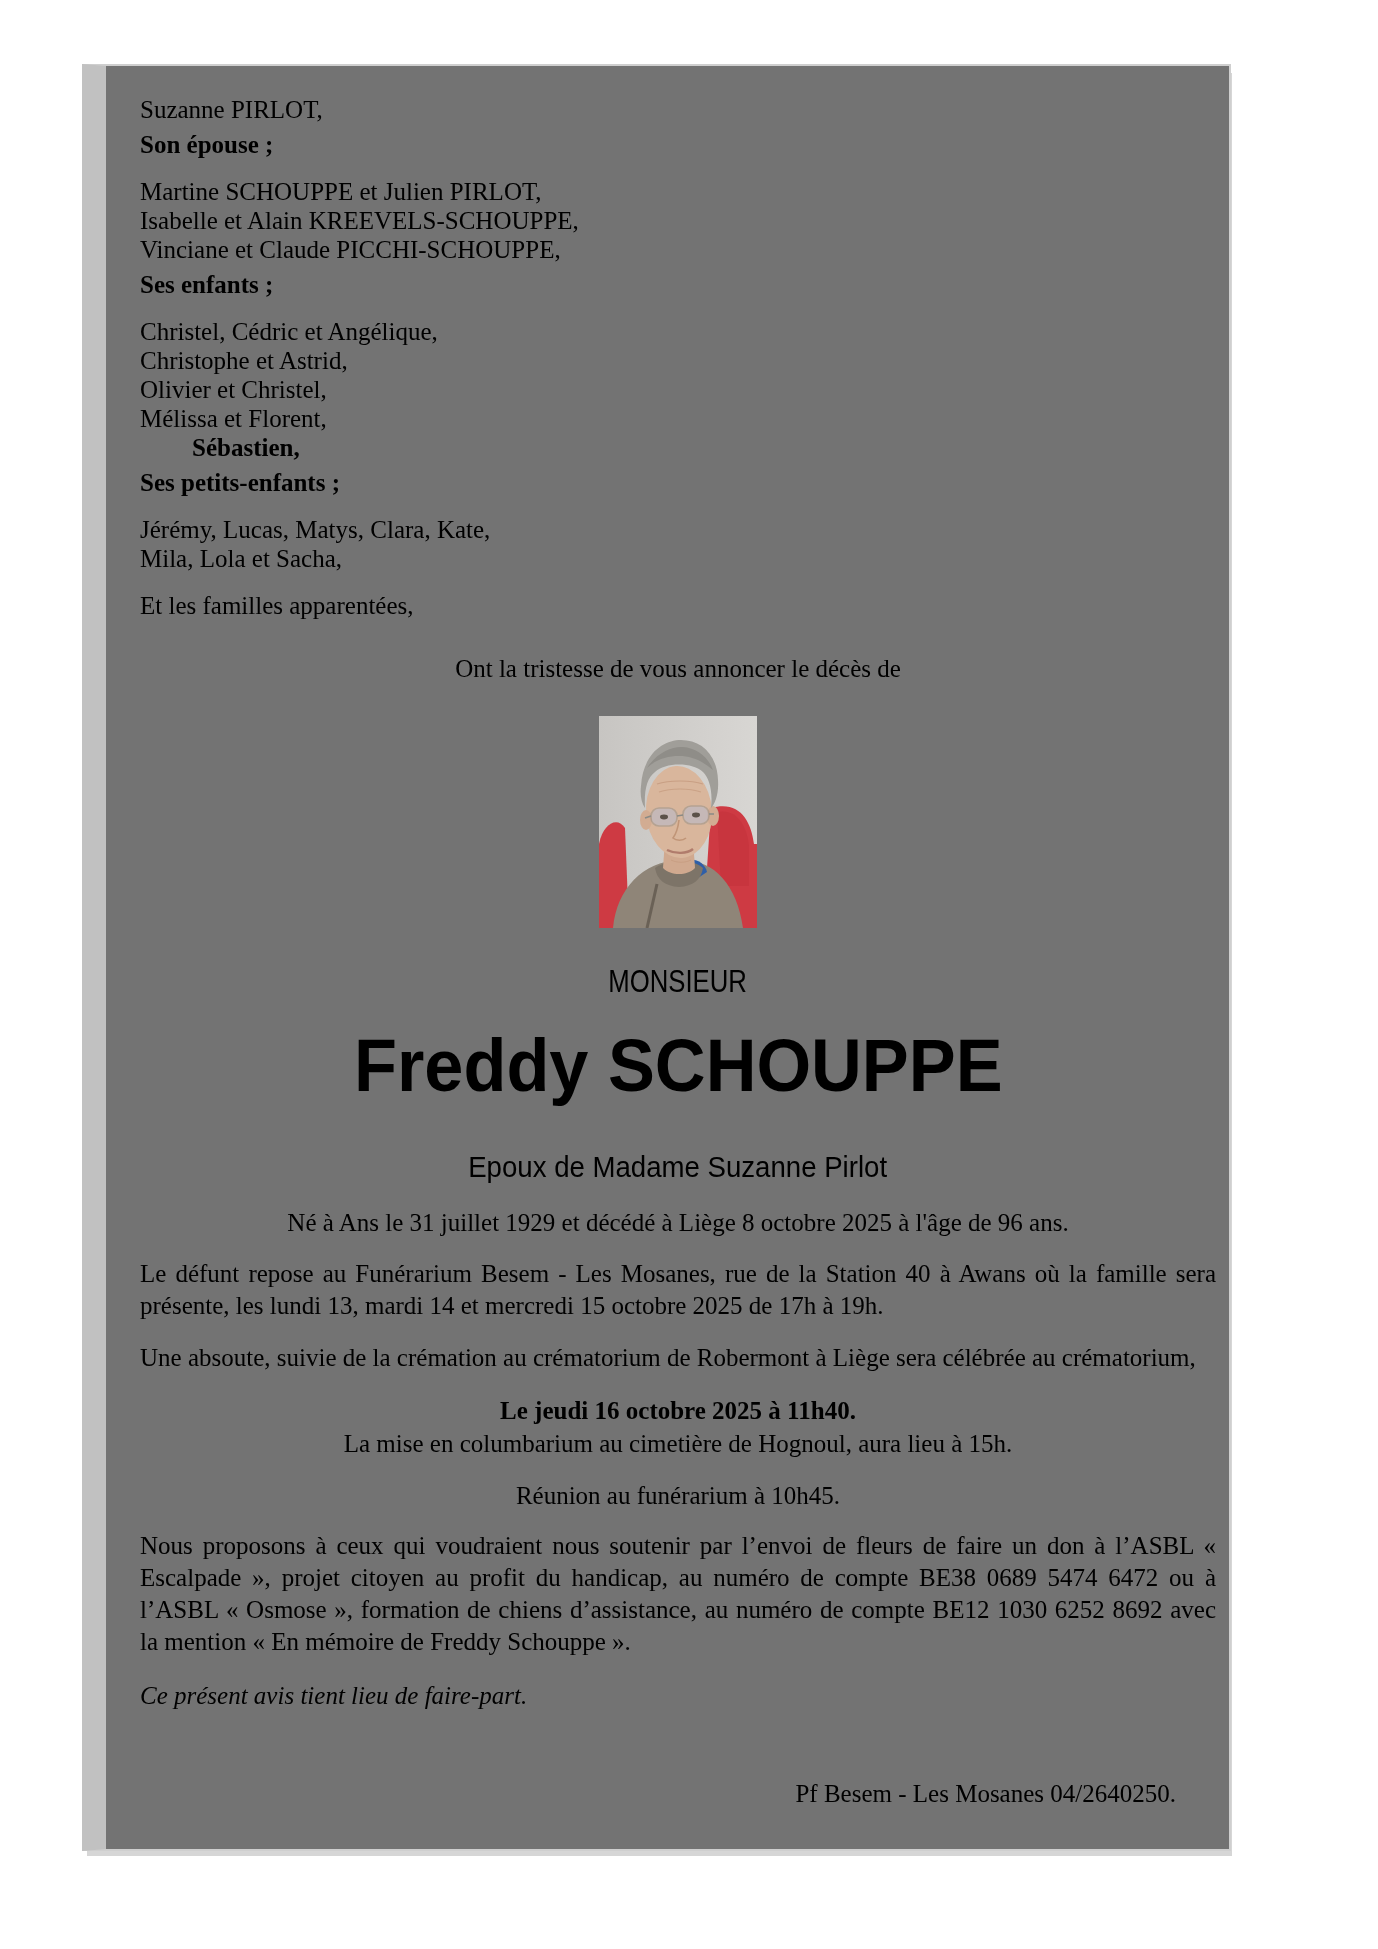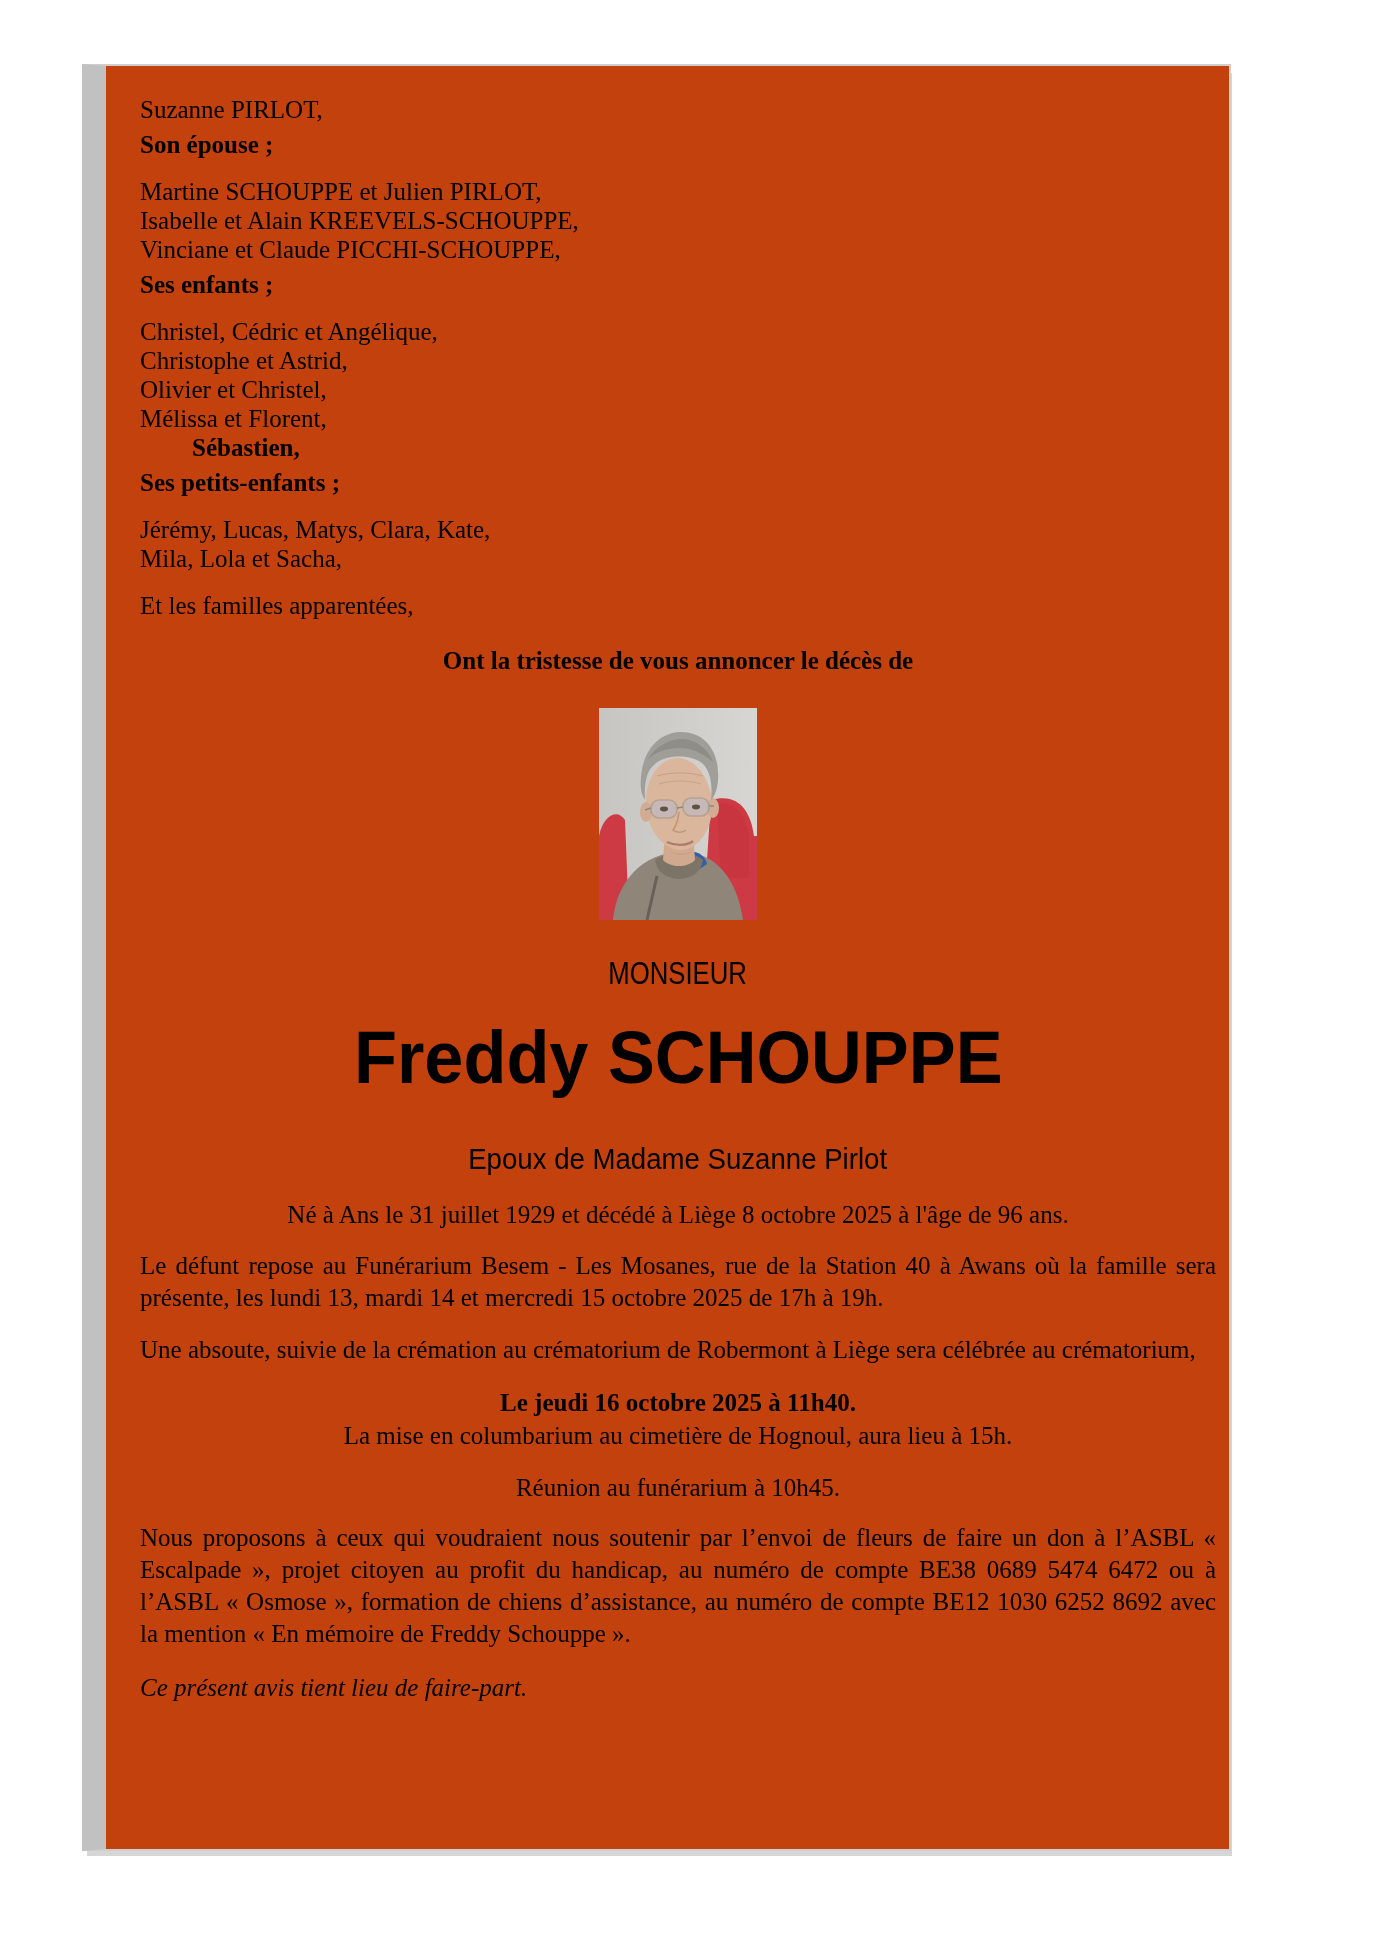--- a/index.html
+++ b/index.html
@@ -10,40 +10,40 @@
     color: #000000;
   }
   body { position: relative; height: 1949px; }
 
   .page {
     position: absolute;
     left: 82px;
     top: 64px;
     width: 1149px;
     height: 1787px;
-    background: #c2410c;
+    background: #737373;
     border: 2px solid #cfcfcf;
     border-left: 24px solid #c1c1c1;
     box-shadow: 3px 7px 0 -2px #d6d6d6;
   }
   .content {
     padding: 0 13px 0 34px;
     font-size: 25px;
     line-height: 29px;
   }
 
   .relative-group { margin-bottom: 18px; }
   .relative-group .name-line { white-space: nowrap; }
   .relative-group .name-line.indent { padding-left: 52px; font-weight: bold; }
   .relation-label { text-align: left; margin-top: 6px; font-weight: bold; }
 
   .first-group { margin-top: 29px; }
 
   .families-line { }
-  .announce-line { text-align: center; margin-top: 26px; font-weight: bold; }
+  .announce-line { text-align: center; margin-top: 34px; }
 
   .photo-wrap { margin-top: 33px; text-align: center; }
   .photo-wrap svg { display: inline-block; }
 
   .civility-line { text-align: center; margin-top: 28px; line-height: 40px; }
   .civility-line span {
     display: inline-block;
     font-family: "Liberation Sans", sans-serif;
     font-size: 31px;
     font-weight: 400;
@@ -193,15 +193,16 @@
 
     <div class="ceremony-date">Le jeudi 16 octobre 2025 à 11h40.</div>
     <div class="columbarium-line">La mise en columbarium au cimetière de Hognoul, aura lieu à 15h.</div>
 
     <div class="reunion-line">Réunion au funérarium à 10h45.</div>
 
     <div class="donation-para">Nous proposons à ceux qui voudraient nous soutenir par l’envoi de fleurs de faire un don à l’ASBL « Escalpade », projet citoyen au profit du handicap, au numéro de compte BE38 0689 5474 6472 ou à l’ASBL « Osmose », formation de chiens d’assistance, au numéro de compte BE12 1030 6252 8692 avec la mention « En mémoire de Freddy Schouppe ».</div>
 
     <div class="notice-line">Ce présent avis tient lieu de faire-part.</div>
 
+    <div class="funeral-home-line">Pf Besem - Les Mosanes 04/2640250.</div>
 
   </div>
 </div>
 
 </body></html>

